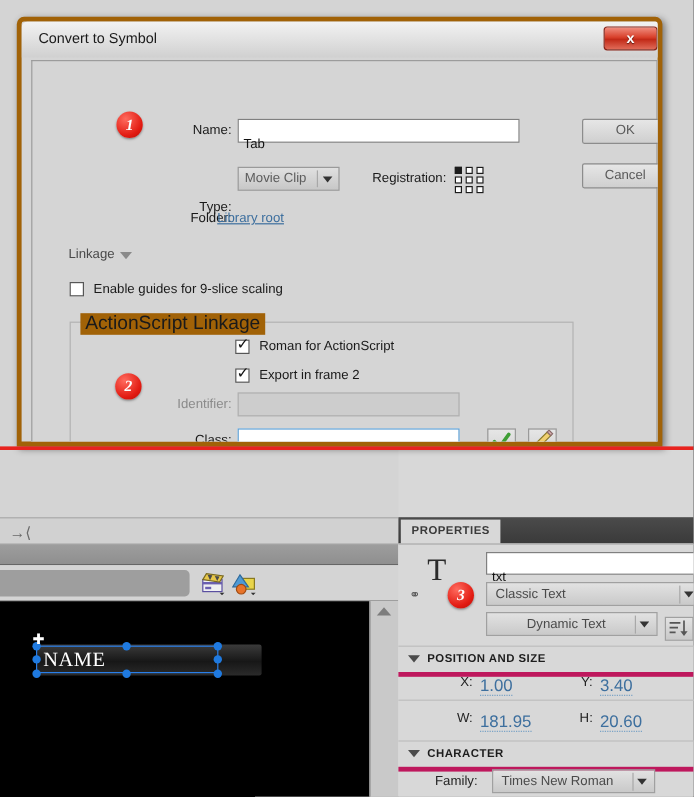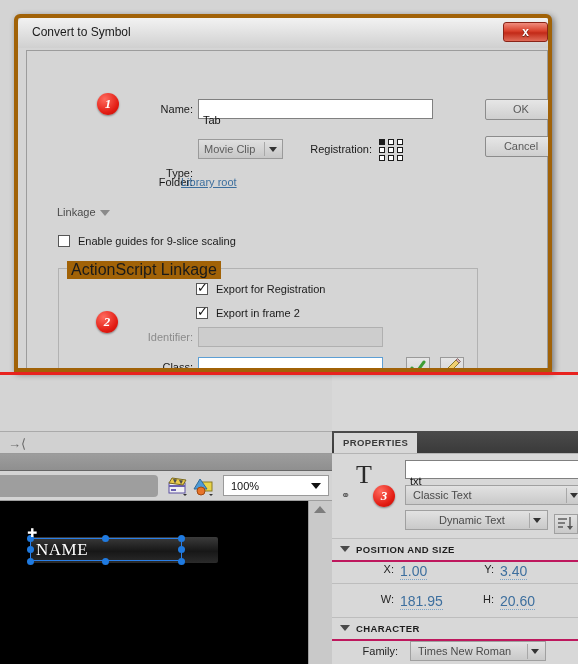--- a/index.html
+++ b/index.html
@@ -173,21 +173,21 @@
   }
   .sortbtn {
     position: absolute; left: 222px; top: 60px; width: 24px; height: 20px;
     background: linear-gradient(#e2e2e2, #c9c9c9);
     border: 1px solid #a0a0a0;
     cursor: pointer;
   }
   .section-hdr {
     position: absolute; left: 0; width: 246px; height: 19px;
     border-top: 1px solid #bdbdbd;
-    border-bottom: 2px solid #be185d;
+    border-bottom: 4px solid #be185d;
     background: #d8d8d8;
     color: #1d1d1d;
     font-size: 9.5px; font-weight: bold; letter-spacing: .4px;
     padding: 5px 0 16px 24px;
     cursor: pointer;
   }
   .tri {
     position: absolute; left: 8px; top: 7px;
     width: 0; height: 0;
     border-left: 5px solid transparent;
@@ -388,24 +388,20 @@
 
         <div class="icon-btn" style="left:193px;">
           <svg width="22" height="20" viewBox="0 0 22 20">
             <rect x="9" y="6" width="10" height="9" fill="#e8d44a" stroke="#8a7a20" stroke-width="1"></rect>
             <polygon points="7,3 14,13 1,13" fill="#4f9ad4" stroke="#2f6a9a" stroke-width="1"></polygon>
             <circle cx="8" cy="15" r="4" fill="#e8742a" stroke="#a04a10" stroke-width="1"></circle>
             <polygon points="16,18 20,18 18,20" fill="#333"></polygon>
           </svg>
         </div>
 
-        <div class="zoom-select">
-          <span>100%</span>
-          <span class="caret"></span>
-        </div>
       </div>
 
       <div class="stage">
         <div class="tab-art"></div>
         <div class="name-text">NAME</div>
         <div class="sel-box"></div>
         <div class="handle" style="left:27px;  top:34px;"></div>
         <div class="handle" style="left:102px; top:34px;"></div>
         <div class="handle" style="left:178px; top:34px;"></div>
         <div class="handle" style="left:27px;  top:45px;"></div>
@@ -534,21 +530,21 @@
         <span class="tri2"></span>
       </div>
 
       <div class="cb" style="left:31px; top:184px;"></div>
       <div class="cb-label" style="left:51px; top:184px;">Enable guides for 9-slice scaling</div>
 
       <div class="group-box"></div>
       <div class="group-title">ActionScript Linkage</div>
 
       <div class="cb checked" style="left:169px; top:232px;"></div>
-      <div class="cb-label" style="left:189px; top:232px;">Export for Registration</div>
+      <div class="cb-label" style="left:189px; top:232px;">Roman for ActionScript</div>
 
       <div class="cb checked" style="left:169px; top:256px;"></div>
       <div class="cb-label" style="left:189px; top:256px;">Export in frame 2</div>
 
       <div class="row-label" style="left:76px; top:280px; width:90px; color:#8b8b8b;">Identifier:</div>
       <div class="text-input disabled" style="left:171px; top:276px; width:185px; height:20px;"></div>
 
       <div class="row-label" style="left:76px; top:310px; width:90px;">Class:</div>
       <div class="text-input focused" style="left:171px; top:306px; width:185px; height:20px;">CTab</div>
       <div class="sqbtn" style="left:379px; top:306px;">

